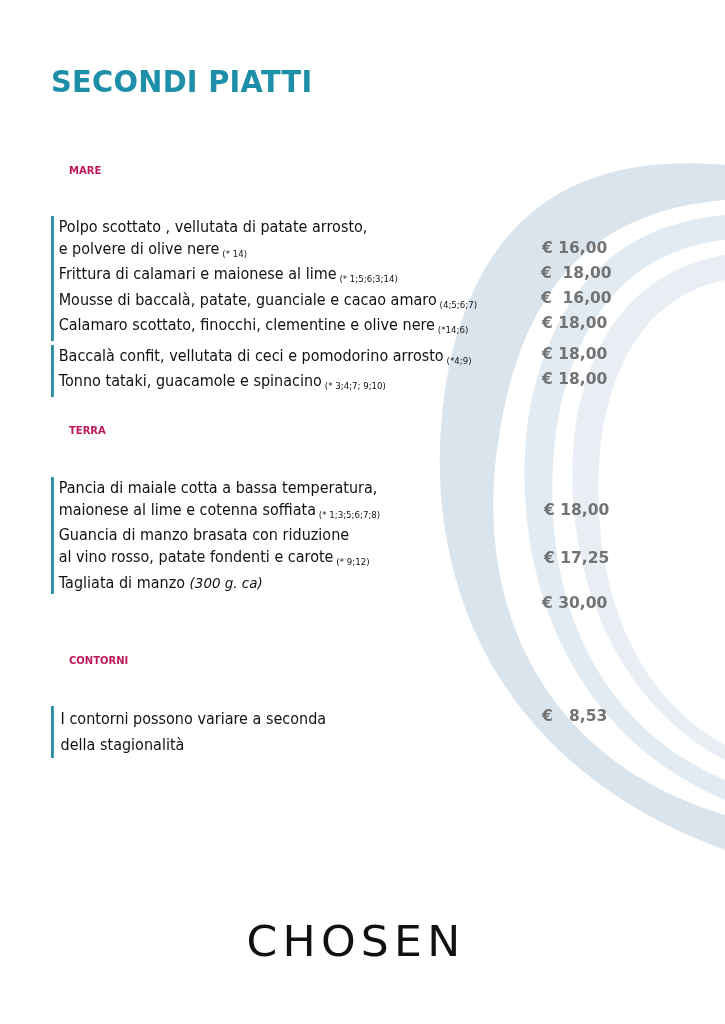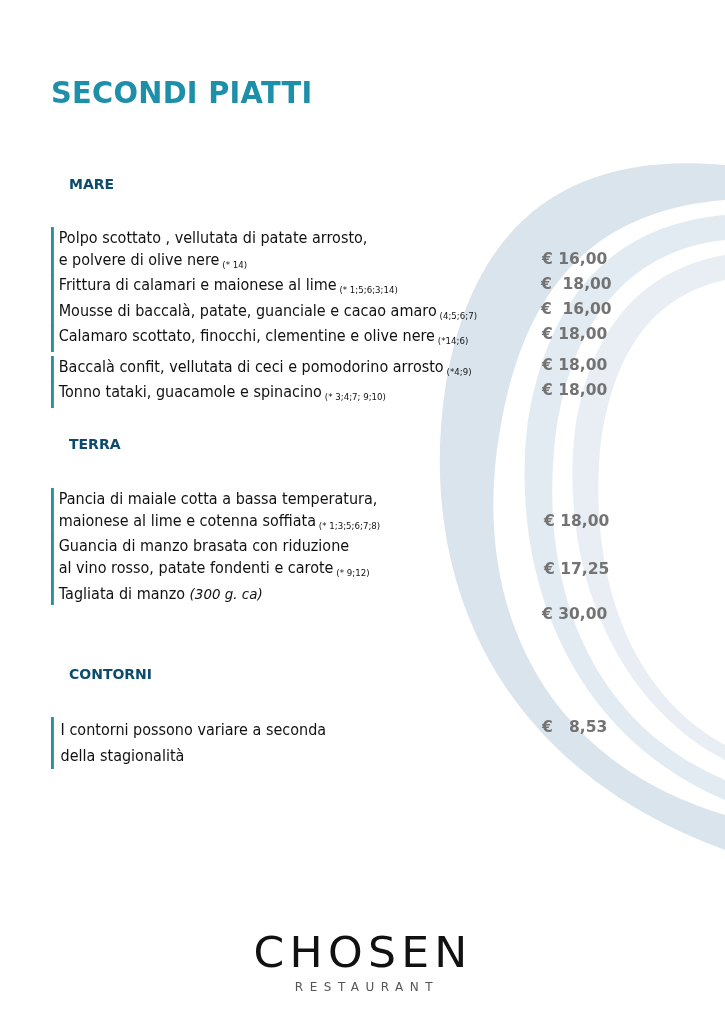--- a/index.html
+++ b/index.html
@@ -3,47 +3,47 @@
 <meta charset="utf-8">
 <style>
   html, body { margin: 0; padding: 0; }
   body {
     width: 725px; height: 1024px; position: relative; overflow: hidden;
     background: #ffffff;
     font-family: "DejaVu Sans", sans-serif;
     color: #1a1a1a;
   }
   .bg-arc { position: absolute; left: 0; top: 0; width: 725px; height: 1024px; z-index: 0; }
-  .content { position: absolute; left: 0; top: 12px; width: 725px; height: 824px; z-index: 1; }
+  .content { position: absolute; left: 0; top: 1px; width: 725px; height: 824px; z-index: 1; }
   .title {
     position: absolute; left: 51px; top: 62px;
     font-size: 31px; font-weight: bold; color: #1d8fa8;
     letter-spacing: 0.3px;
     transform: scaleX(0.93); transform-origin: left;
   }
   .section-head {
     position: absolute; left: 69px;
-    font-size: 14px; font-weight: bold; color: #0c4a6e;
+    font-size: 10px; font-weight: bold; color: #be185d;
   }
   .item {
     position: absolute; left: 51px;
     border-left: 3px solid #2a8fa3;
     padding-left: 5px;
     font-size: 15px; line-height: 22px;
     color: #111;
     transform: scaleX(0.96); transform-origin: left;
   }
   .allergen { font-size: 9px; vertical-align: -3px; margin-left: 3px; }
   .note { font-style: italic; font-size: 14px; }
   .price {
     position: absolute; font-size: 15.5px; font-weight: bold; color: #737373;
     white-space: pre;
   }
   .logo {
-    position: absolute; left: 252px; top: 918px; width: 222px; text-align: center;
+    position: absolute; left: 252px; top: 918px; width: 222px; 
   }
   .logo-main {
     font-family: "DejaVu Sans", sans-serif;
     font-size: 42px; font-weight: 200; letter-spacing: 5px; color: #111;
     line-height: 46px;
     -webkit-text-stroke: 0px;
     font-weight: normal;
     transform: scaleX(1.05);
   }
   .logo-sub {
@@ -117,15 +117,14 @@
   <div class="section-head" style="top:654px">CONTORNI</div>
 
   <div class="item" style="top:705px;line-height:26px;padding-left:7px">
     <div>I contorni possono variare a seconda</div>
     <div>della stagionalità</div>
   </div>
   <div class="price" style="left:542px;top:706px">€   8,53</div>
 
   <div class="logo">
     <div class="logo-main">CHOSEN</div>
-    <div class="logo-sub">RESTAURANT</div>
   </div>
 </div>
 
 </body></html>

